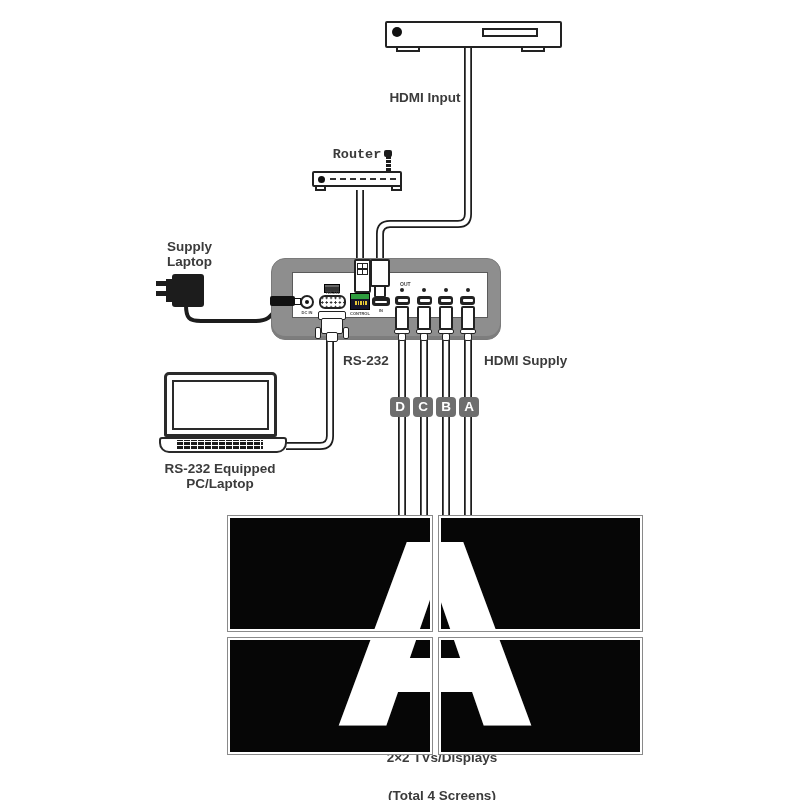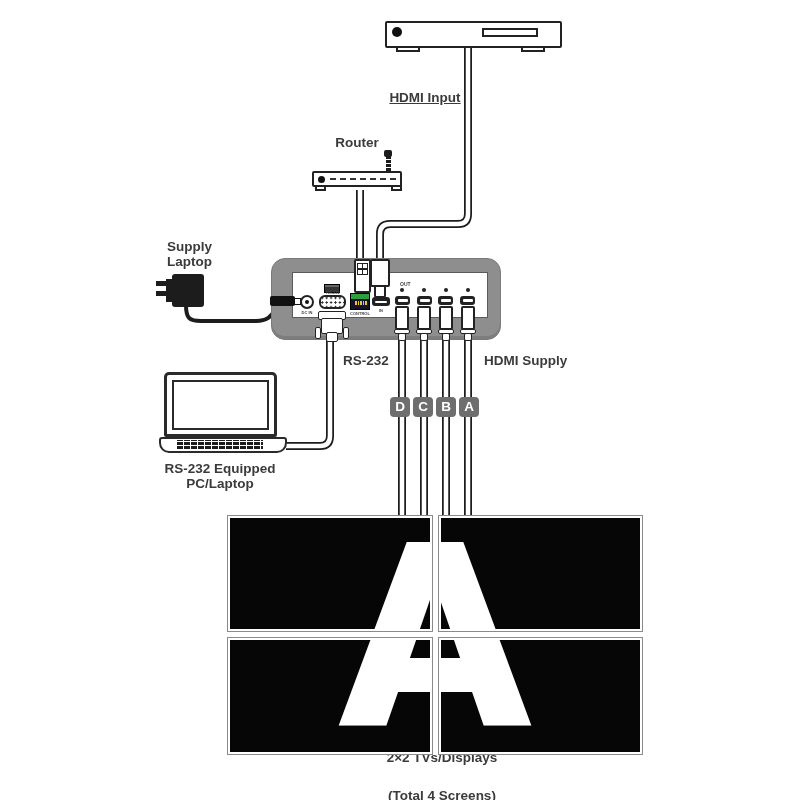--- a/index.html
+++ b/index.html
@@ -107,23 +107,23 @@
       <path d="M468 336 V516"></path>
     </g>
     <path stroke="#1c1c1c" stroke-width="4" fill="none" d="M186 305 C186 318 189 321 201 321 H256 C268 321 271 316 276 309 L278 304"></path>
   </svg>
 
   <div class="bluray"></div>
   <div class="bluray-led"></div>
   <div class="bluray-tray"></div>
   <div class="foot" style="left:396px;top:46px;width:24px;"></div>
   <div class="foot" style="left:521px;top:46px;width:24px;"></div>
-  <div class="lbl center" style="left:375px;top:90px;width:100px;text-decoration:underline;">HDMI Input</div>
-
-  <div class="lbl center" style="left:307px;top:135px;width:100px;">Router</div>
+  <div class="lbl center" style="left:375px;top:90px;width:100px;">HDMI Input</div>
+
+  <div class="lbl center" style="left:307px;top:147px;width:100px;font-family:Liberation Mono, monospace;">Router</div>
   <div class="antenna-rod"></div>
   <div class="antenna-cap"></div>
   <div class="router"></div>
   <div class="router-led"></div>
   <div class="router-dash"></div>
   <div class="foot" style="left:315px;top:185px;width:11px;"></div>
   <div class="foot" style="left:391px;top:185px;width:11px;"></div>
 
   <div class="lbl" style="left:167px;top:239px;">Supply</div>
   <div class="lbl" style="left:167px;top:254px;">Laptop</div>

